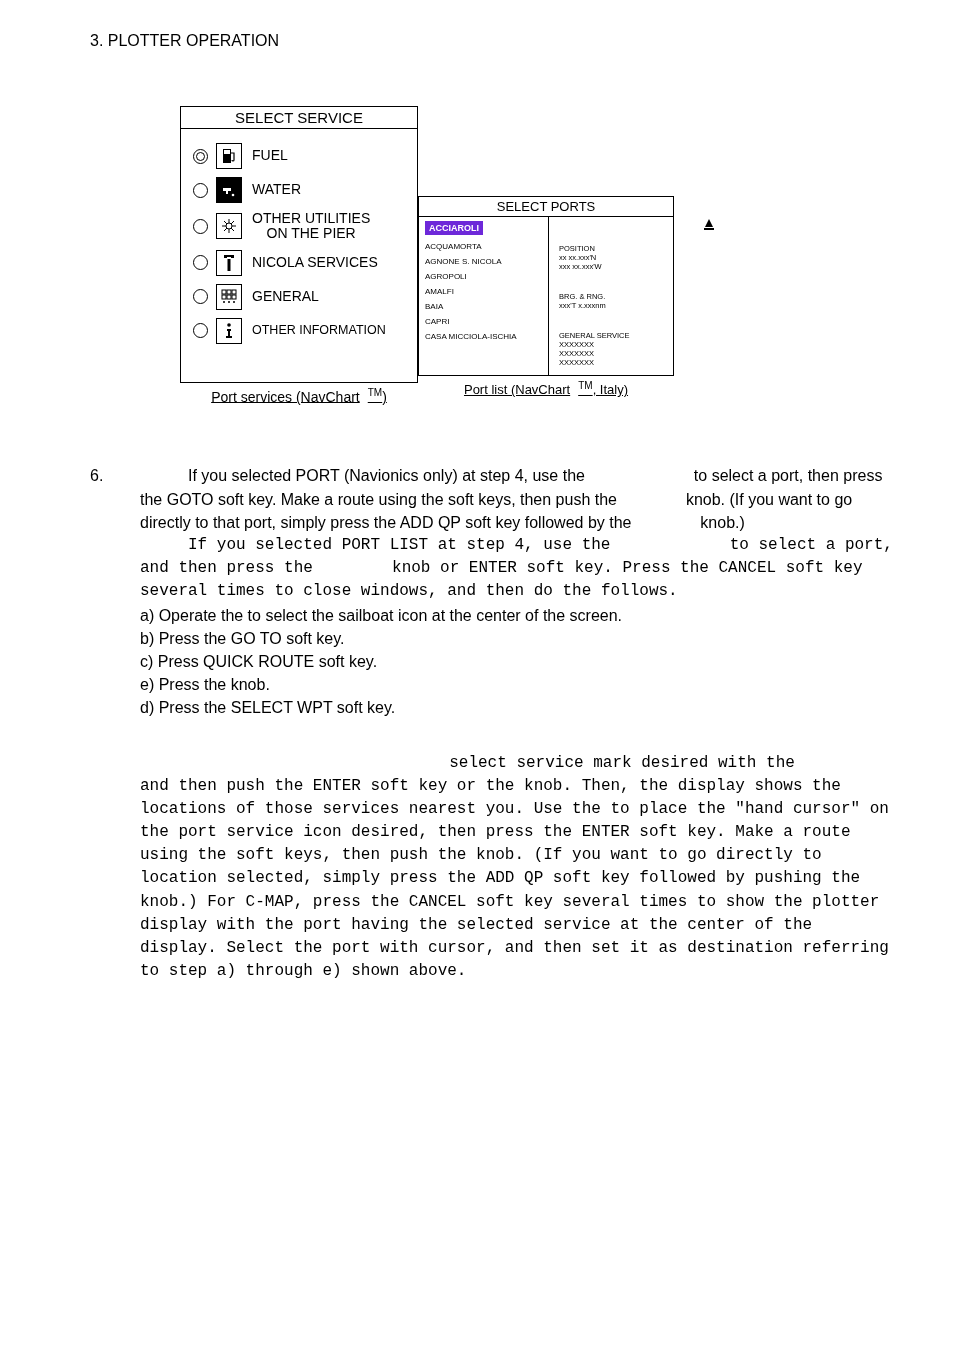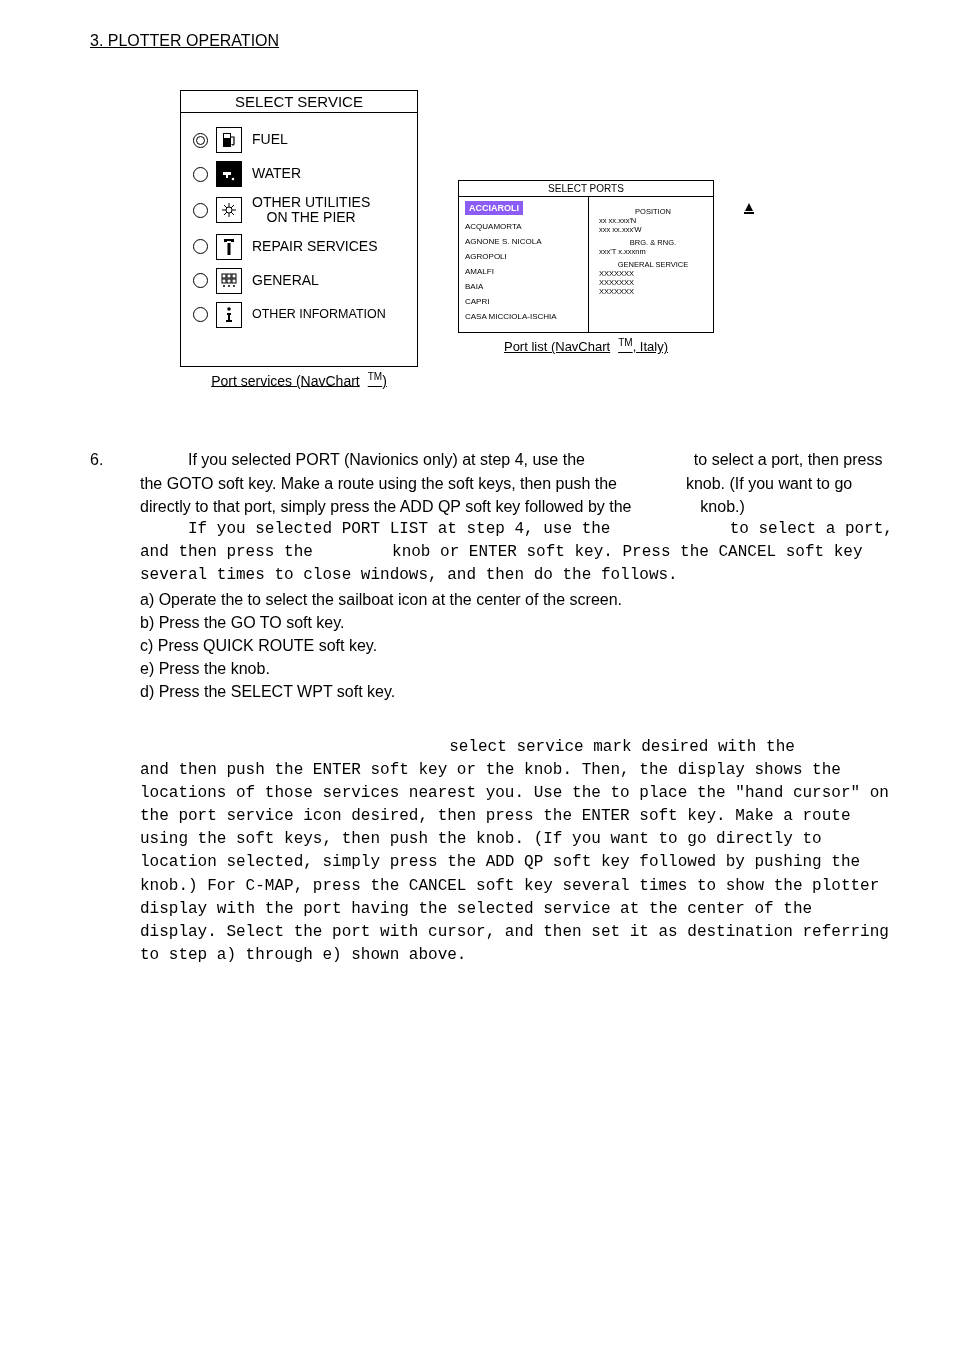--- a/index.html
+++ b/index.html
@@ -9,27 +9,25 @@
     background: #fff;
     color: #000;
     width: 954px;
   }
   .page {
     padding: 32px 60px 60px 90px;
     box-sizing: border-box;
   }
   .header {
     font-size: 16px;
-    margin-bottom: 40px;
-    text-decoration: underline;
+    margin-bottom: 56px;
   }
   .figures {
     display: flex;
     align-items: flex-start;
-    gap: 40px;
     margin-left: 90px;
     margin-bottom: 60px;
   }
   .panel {
     border: 1px solid #000;
     background: #fff;
   }
   .panel-title {
     border-bottom: 1px solid #000;
     text-align: center;
@@ -96,40 +94,39 @@
   .ports-body {
     display: flex;
     font-size: 9px;
   }
   .ports-left {
     border-right: 1px solid #000;
     width: 52%;
     padding: 4px 6px 8px 6px;
   }
   .port-sel {
-    background: #8b5cf6;
+    background: #6d28d9;
     color: #fff;
     font-weight: bold;
     padding: 2px 4px;
     margin-bottom: 4px;
     font-size: 9px;
     display: inline-block;
   }
   .port-item {
     font-size: 8px;
     padding: 3px 0;
   }
   .ports-right {
     width: 48%;
     padding: 6px 6px 8px 10px;
     font-size: 7.5px;
   }
   .ports-right .hdr {
-    margin-top: 4px;
-    text-align: center;
+    margin-top: 21px;
   }
   .sailboat {
     position: absolute;
     right: -42px;
     top: 22px;
     font-size: 12px;
   }
   .body-text {
     font-size: 16px;
     line-height: 1.45;
@@ -211,21 +208,21 @@
 
           <div class="service-row">
             <span class="radio"></span>
             <span class="iconbox">
               <svg width="18" height="18" viewBox="0 0 18 18">
                   <rect x="7.5" y="1" width="3" height="16" fill="#000"></rect>
                   <rect x="4" y="1" width="10" height="3" fill="#000"></rect>
                   <rect x="7" y="3" width="4" height="2" fill="#fff"></rect>
                 </svg>
             </span>
-            <span class="svc-label">REPAIR SERVICES</span>
+            <span class="svc-label">NICOLA SERVICES</span>
           </div>
 
           <div class="service-row">
             <span class="radio"></span>
             <span class="iconbox">
               <svg width="18" height="18" viewBox="0 0 18 18">
                 <rect x="2" y="2" width="4" height="4" fill="none" stroke="#000"></rect>
                   <rect x="7" y="2" width="4" height="4" fill="none" stroke="#000"></rect>
                   <rect x="12" y="2" width="4" height="4" fill="none" stroke="#000"></rect>
                 <rect x="2" y="7" width="4" height="4" fill="none" stroke="#000"></rect>
@@ -259,21 +256,21 @@
     </div>
 
     <div class="ports-col">
       <span class="sailboat">
         <svg width="14" height="14" viewBox="0 0 14 14">
             <path d="M7 1 L11 9 H3 Z" fill="#000"></path>
             <rect x="2" y="10" width="10" height="2" fill="#000"></rect>
           </svg>
       </span>
       <div class="panel ports-panel">
-        <div class="panel-title" style="font-size:10px">SELECT PORTS</div>
+        <div class="panel-title" style="font-size:13px">SELECT PORTS</div>
         <div class="ports-body">
           <div class="ports-left">
             <div class="port-sel">ACCIAROLI</div>
             <div class="port-item">ACQUAMORTA</div>
             <div class="port-item">AGNONE S. NICOLA</div>
             <div class="port-item">AGROPOLI</div>
             <div class="port-item">AMALFI</div>
             <div class="port-item">BAIA</div>
             <div class="port-item">CAPRI</div>
             <div class="port-item">CASA MICCIOLA-ISCHIA</div>

